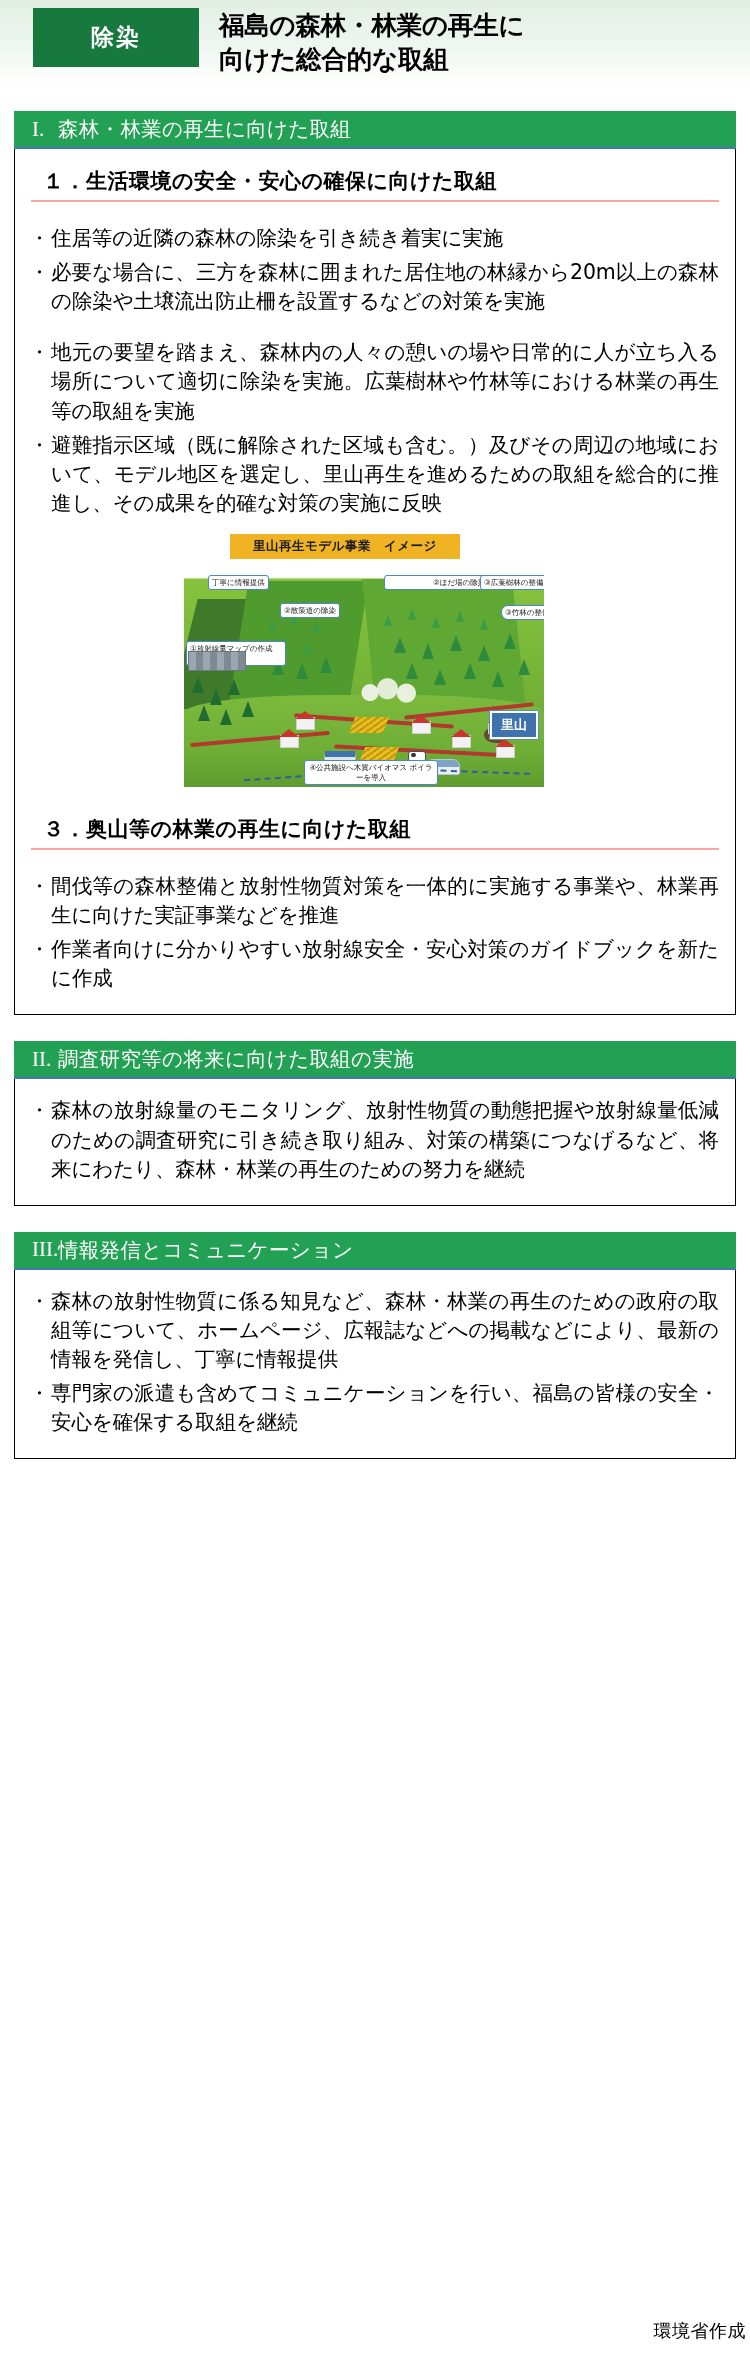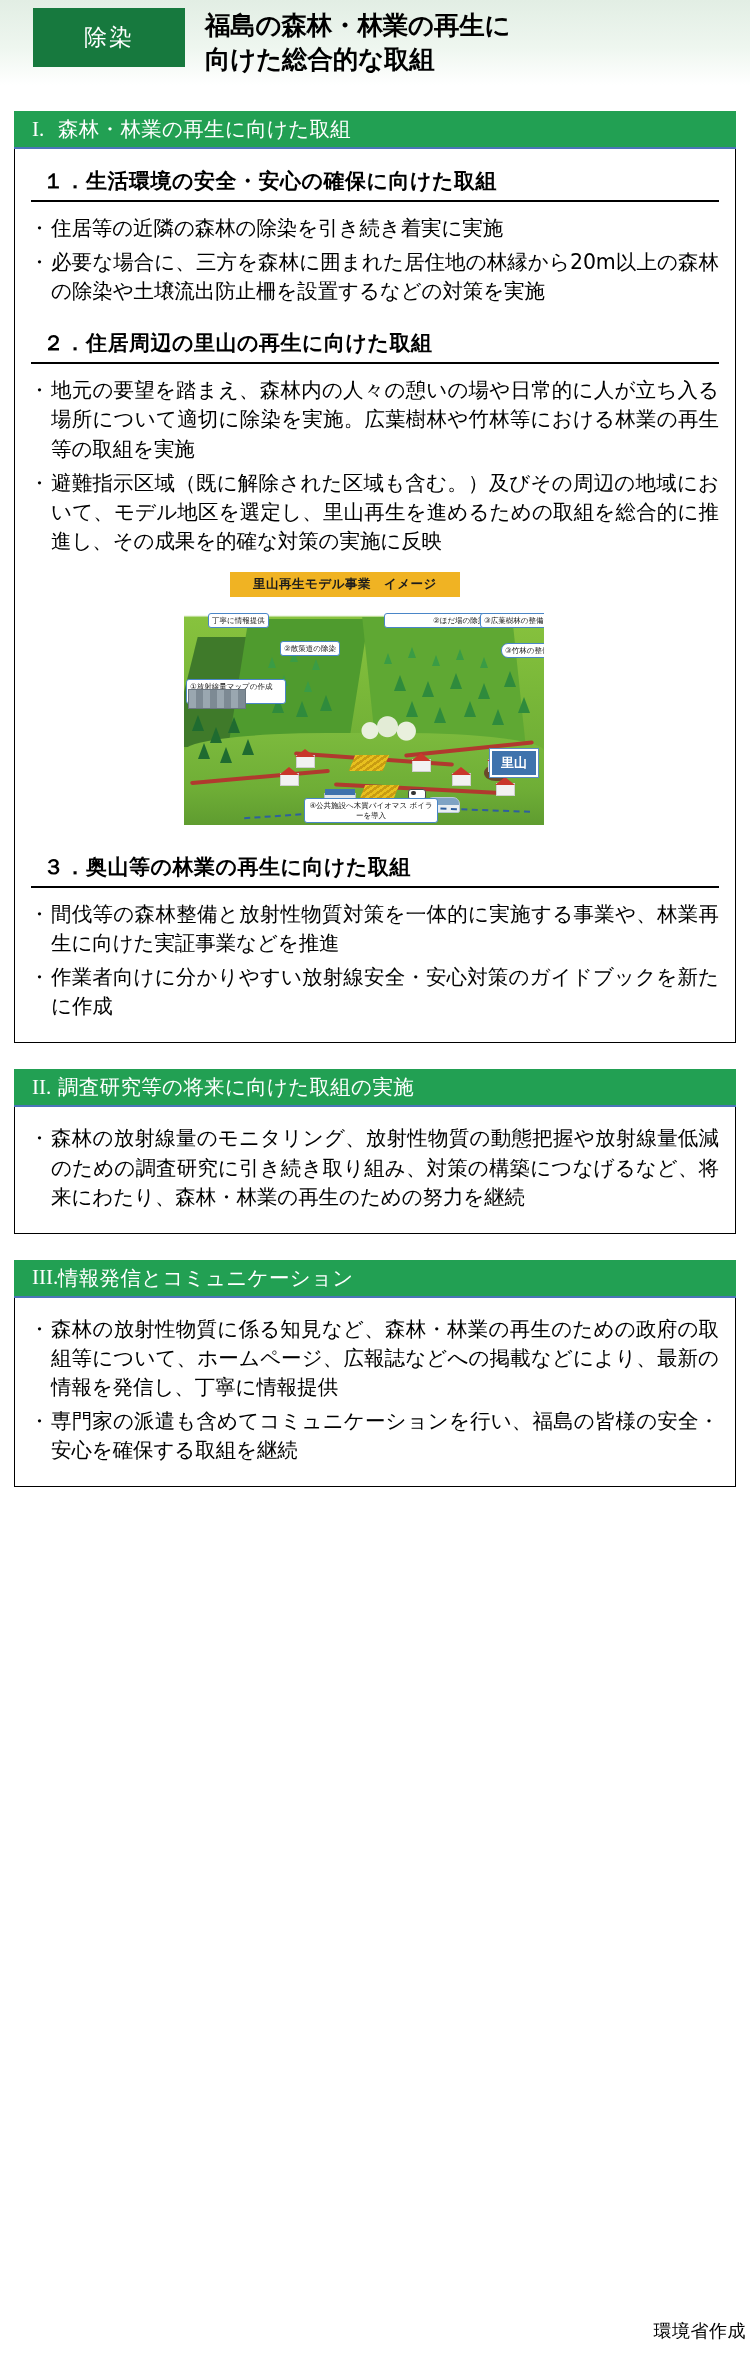--- a/index.html
+++ b/index.html
@@ -18,29 +18,29 @@
 
   
   .header {
     position: relative;
     height: 85px;
     background: linear-gradient(to bottom, #e2eee4 0%, #eef6ef 55%, #ffffff 100%);
     display: flex;
     align-items: stretch;
   }
   .header-tag {
-    width: 152px;
+    width: 166px;
     margin: 8px 0 18px 33px;
     background: #17793e;
     color: #ffffff;
     display: flex;
     align-items: center;
     justify-content: center;
     font-size: 23px;
-    font-weight: normal;
+    font-weight: bold;
     letter-spacing: 2px;
   }
   .header-title {
     flex: 1;
     padding-left: 20px;
     padding-right: 16px;
     display: flex;
     flex-direction: column;
     justify-content: center;
     font-size: 25.5px;
@@ -78,23 +78,23 @@
     margin: 0 14px;
     border: 1.5px solid #000000;
     border-top: none;
     box-sizing: border-box;
     padding: 14px 16px 16px 16px;
   }
 
   .subhead {
     font-size: 21px;
     font-weight: bold;
-    border-bottom: 2px solid #000000;
+    border-bottom: 2px solid #fca5a5;
     padding: 0 0 5px 12px;
-    margin: 4px 0 12px 0;
+    margin: 4px 0 22px 0;
     letter-spacing: 0.5px;
   }
 
   ul.bullets {
     list-style: none;
     margin: 0 0 4px 0;
     padding: 0;
   }
   ul.bullets li {
     position: relative;
@@ -320,21 +320,20 @@
 <div class="box">
 
   <div class="subhead">１．生活環境の安全・安心の確保に向けた取組</div>
   <ul class="bullets">
     <li>住居等の近隣の森林の除染を引き続き着実に実施</li>
     <li>必要な場合に、三方を森林に囲まれた居住地の林縁から20m以上の森林の除染や土壌流出防止柵を設置するなどの対策を実施</li>
   </ul>
 
   <div class="gap-sm"></div>
 
-  <div class="subhead">２．住居周辺の里山の再生に向けた取組</div>
   <ul class="bullets">
     <li>地元の要望を踏まえ、森林内の人々の憩いの場や日常的に人が立ち入る場所について適切に除染を実施。広葉樹林や竹林等における林業の再生等の取組を実施</li>
     <li>避難指示区域（既に解除された区域も含む。）及びその周辺の地域において、モデル地区を選定し、里山再生を進めるための取組を総合的に推進し、その成果を的確な対策の実施に反映</li>
   </ul>
 
   <div class="illus-wrap">
     <div class="illus-title">里山再生モデル事業　イメージ</div>
     <div class="illus-stage">
 
       <div class="darkpatch"></div>

